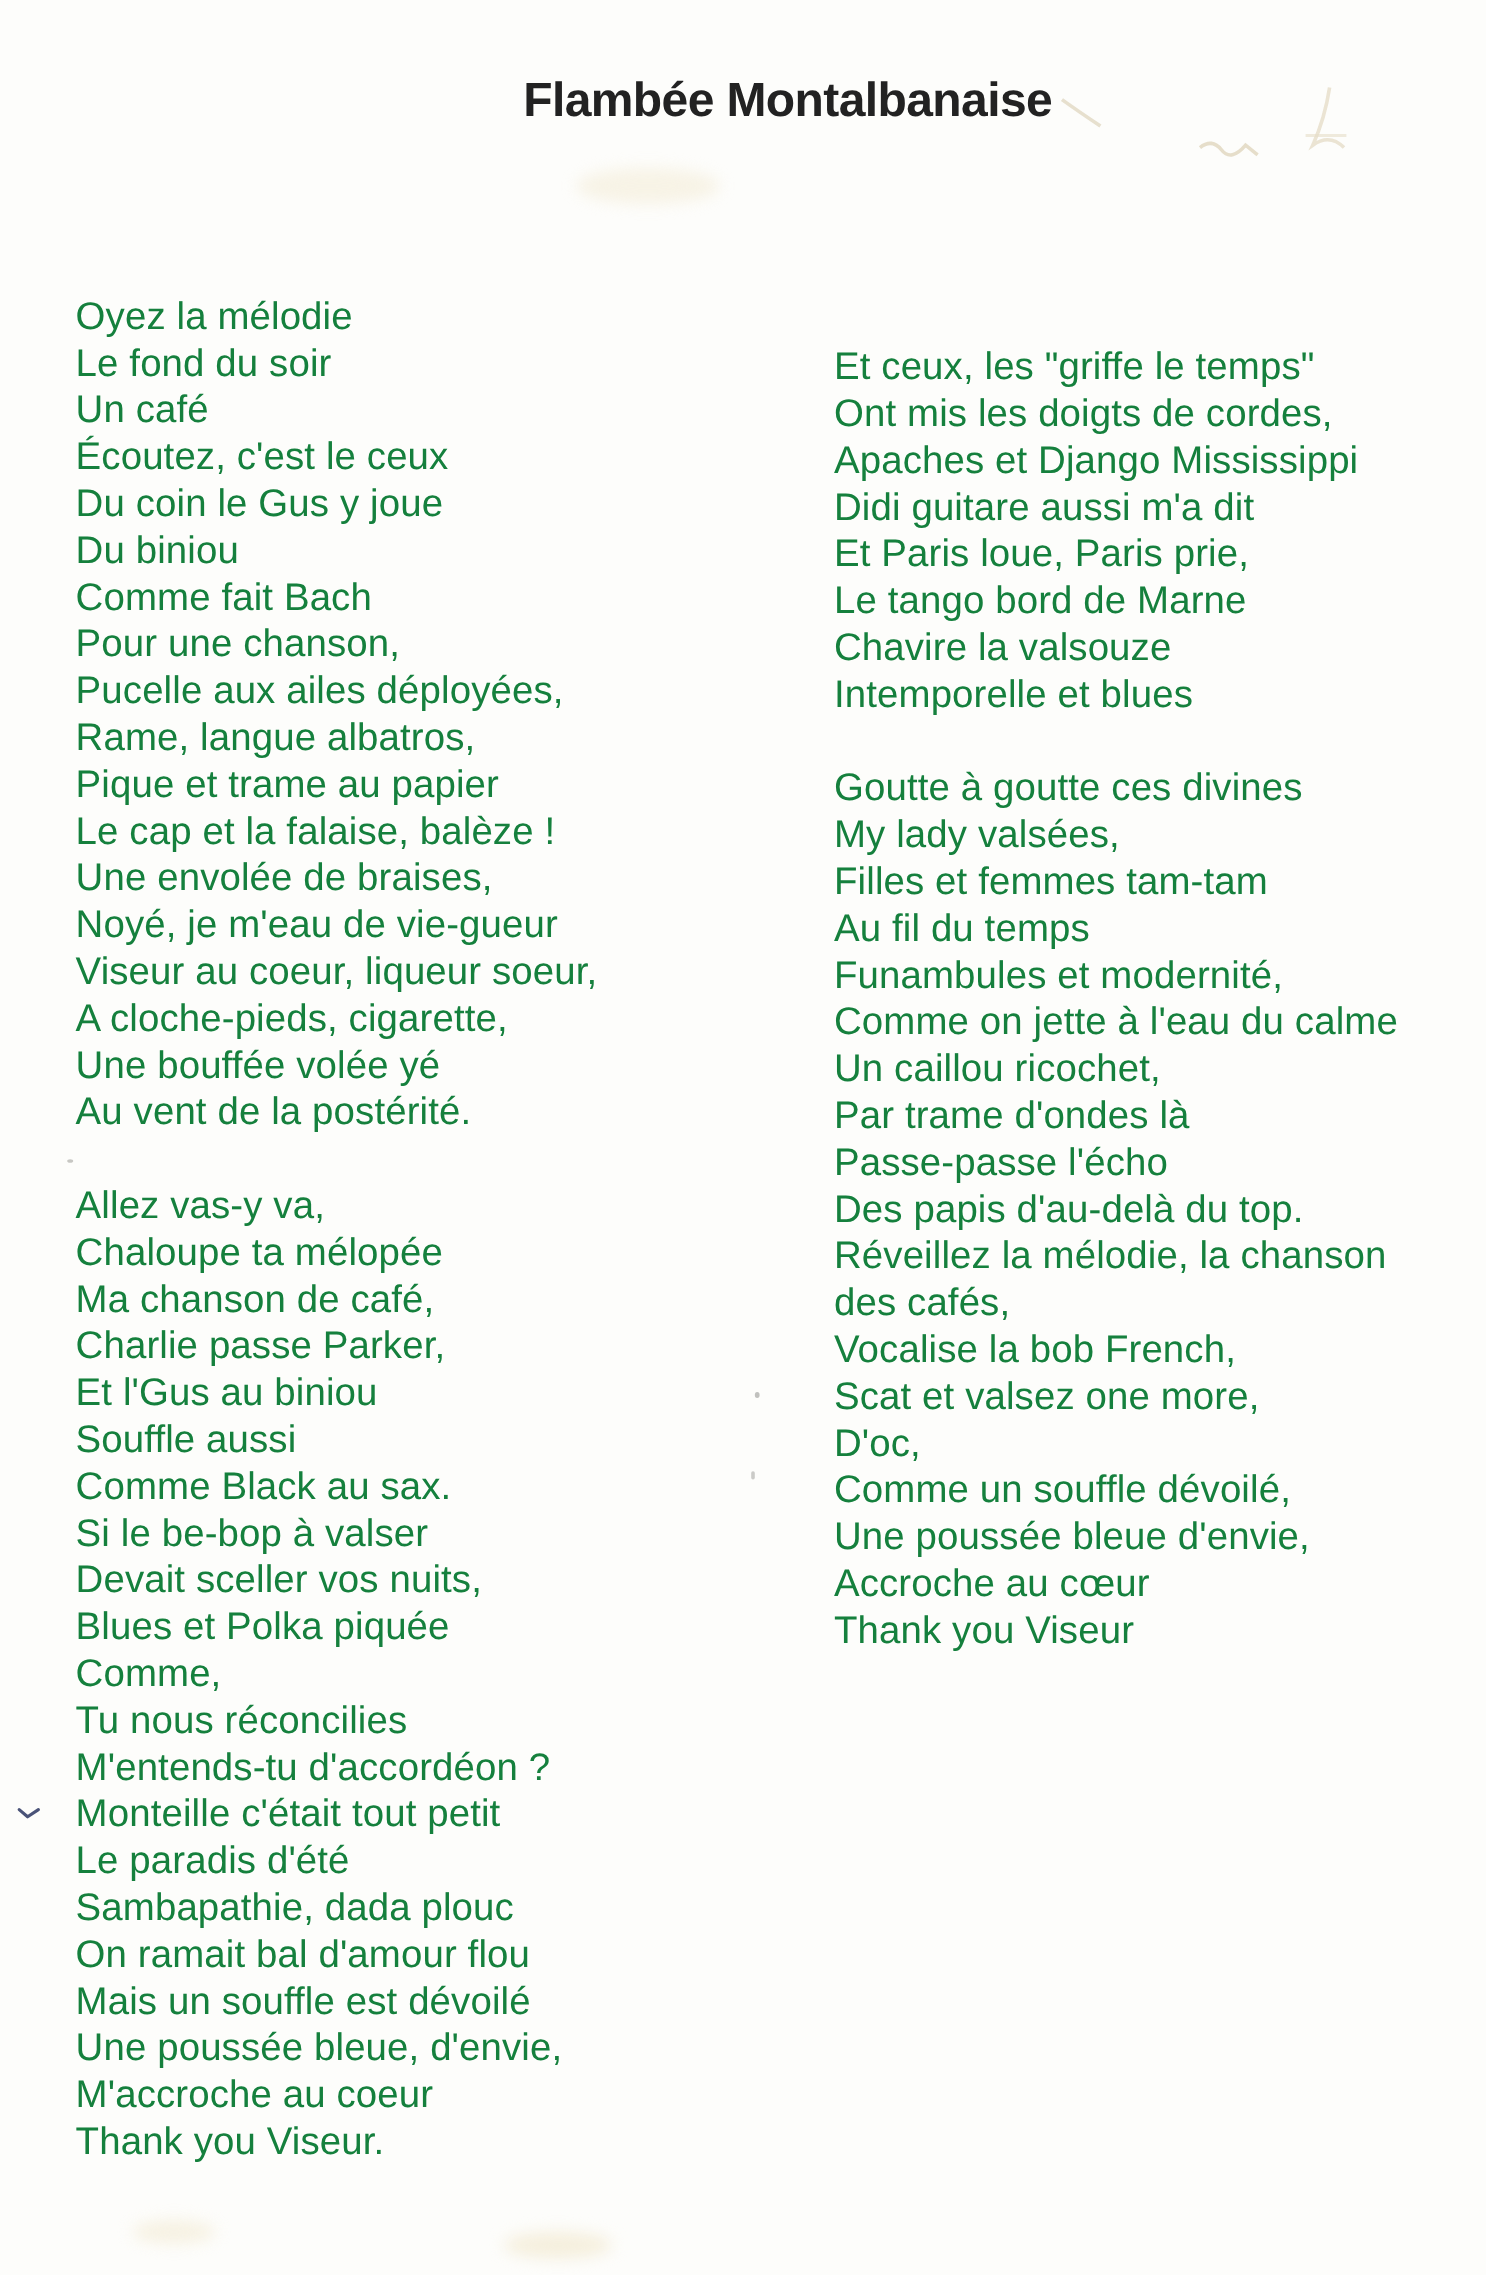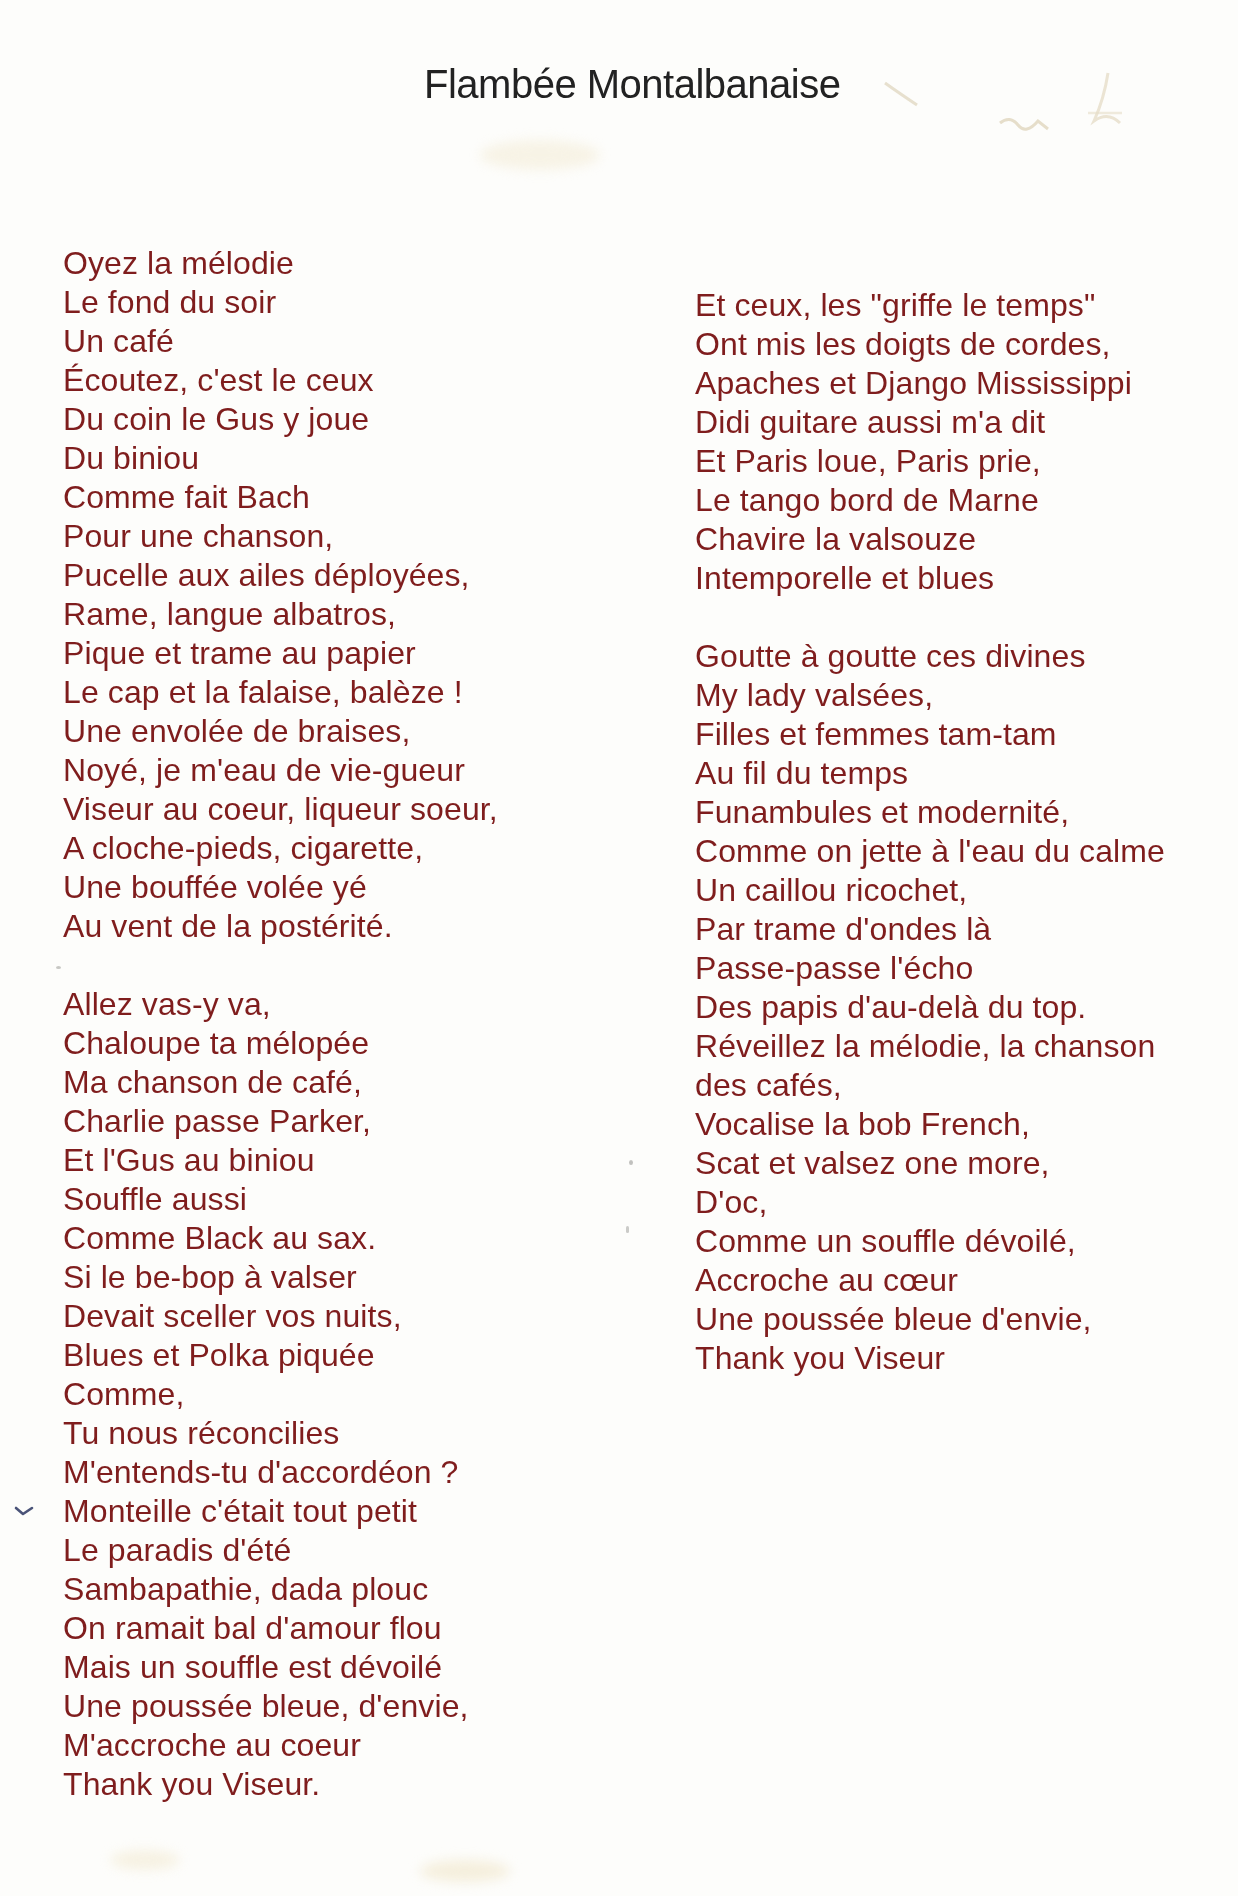--- a/index.html
+++ b/index.html
@@ -7,34 +7,34 @@
     width:1238px;height:1896px;
     background:#fdfdfb;
     font-family:"Liberation Sans","DejaVu Sans",sans-serif;
     color:#1c1c1c;
     position:relative;
     overflow:hidden;
   }
   .page{position:absolute;inset:0;}
   .title{
     position:absolute;
-    left:424px;top:62px;
+    left:436px;top:62px;
     margin:0;
     font-size:40px;
-    font-weight:normal;
+    font-weight:bold;
     letter-spacing:-0.5px;
     color:#222;
     white-space:nowrap;
   }
   .col{
     position:absolute;
     font-size:32px;
     line-height:39px;
     letter-spacing:0.1px;
-    color:#7f1d1d;
+    color:#15803d;
   }
   .col-left{left:63px;top:244px;}
   .col-right{left:695px;top:286px;}
   .stanza{margin:0 0 39px 0;}
   .lyric-line{white-space:nowrap;}
   
   .artifact{position:absolute;pointer-events:none;}
   .pencil-marks{left:860px;top:55px;}
   .pen-tick{left:12px;top:1500px;}
   .speck{position:absolute;background:#9a9a96;border-radius:50%;}
@@ -120,22 +120,22 @@
         <div class="lyric-line">Un caillou ricochet,</div>
         <div class="lyric-line">Par trame d'ondes là</div>
         <div class="lyric-line">Passe-passe l'écho</div>
         <div class="lyric-line">Des papis d'au-delà du top.</div>
         <div class="lyric-line">Réveillez la mélodie, la chanson</div>
         <div class="lyric-line">des cafés,</div>
         <div class="lyric-line">Vocalise la bob French,</div>
         <div class="lyric-line">Scat et valsez one more,</div>
         <div class="lyric-line">D'oc,</div>
         <div class="lyric-line">Comme un souffle dévoilé,</div>
+        <div class="lyric-line">Une poussée bleue d'envie,</div>
         <div class="lyric-line">Accroche au cœur</div>
-        <div class="lyric-line">Une poussée bleue d'envie,</div>
         <div class="lyric-line">Thank you Viseur</div>
       </div>
     </div>
 
   <svg class="artifact pencil-marks" width="330" height="120" viewBox="0 0 330 120">
     <path d="M25 28 q14 10 32 22" stroke="#ddd3ba" stroke-width="3" fill="none" opacity="0.7"></path>
     <path d="M140 68 q10 -8 18 2 q8 10 20 -4 l10 8" stroke="#ddd3ba" stroke-width="3" fill="none" opacity="0.75"></path>
     <path d="M248 18 q-4 26 -14 48 q14 -10 26 2" stroke="#e2d9c2" stroke-width="3" fill="none" opacity="0.7"></path>
     <path d="M228 58 l34 0" stroke="#e6ddc8" stroke-width="2.5" fill="none" opacity="0.6"></path>
   </svg>

